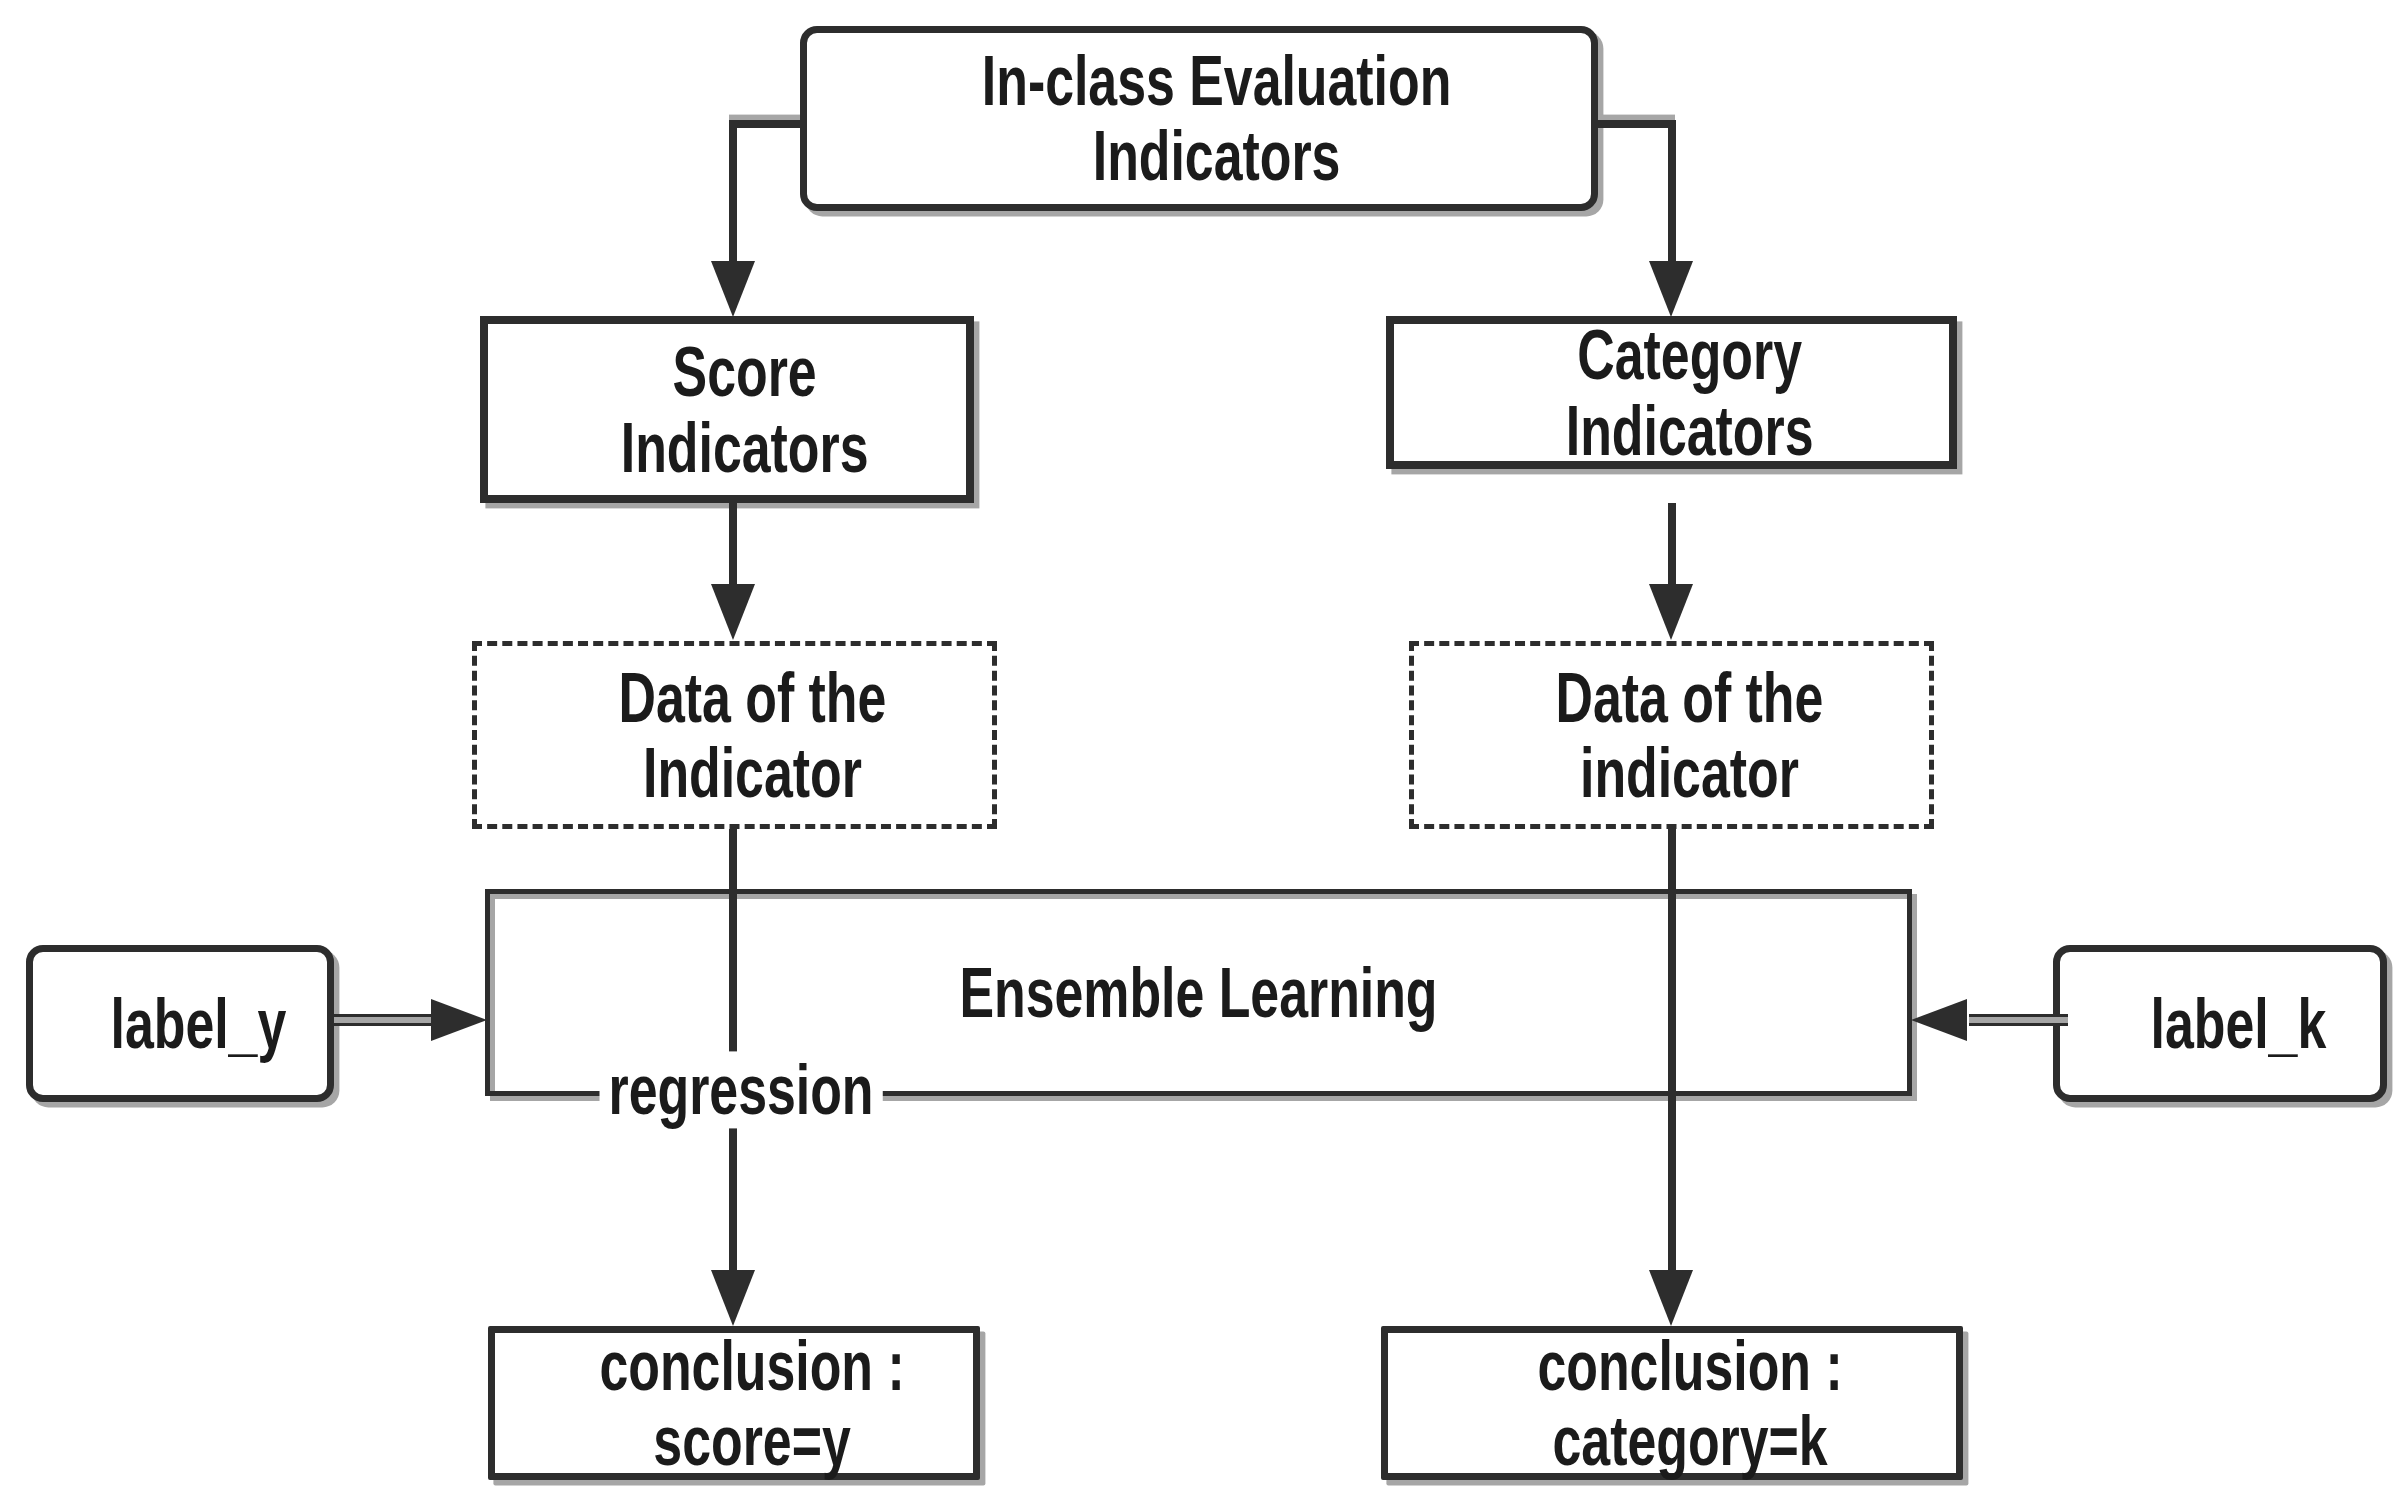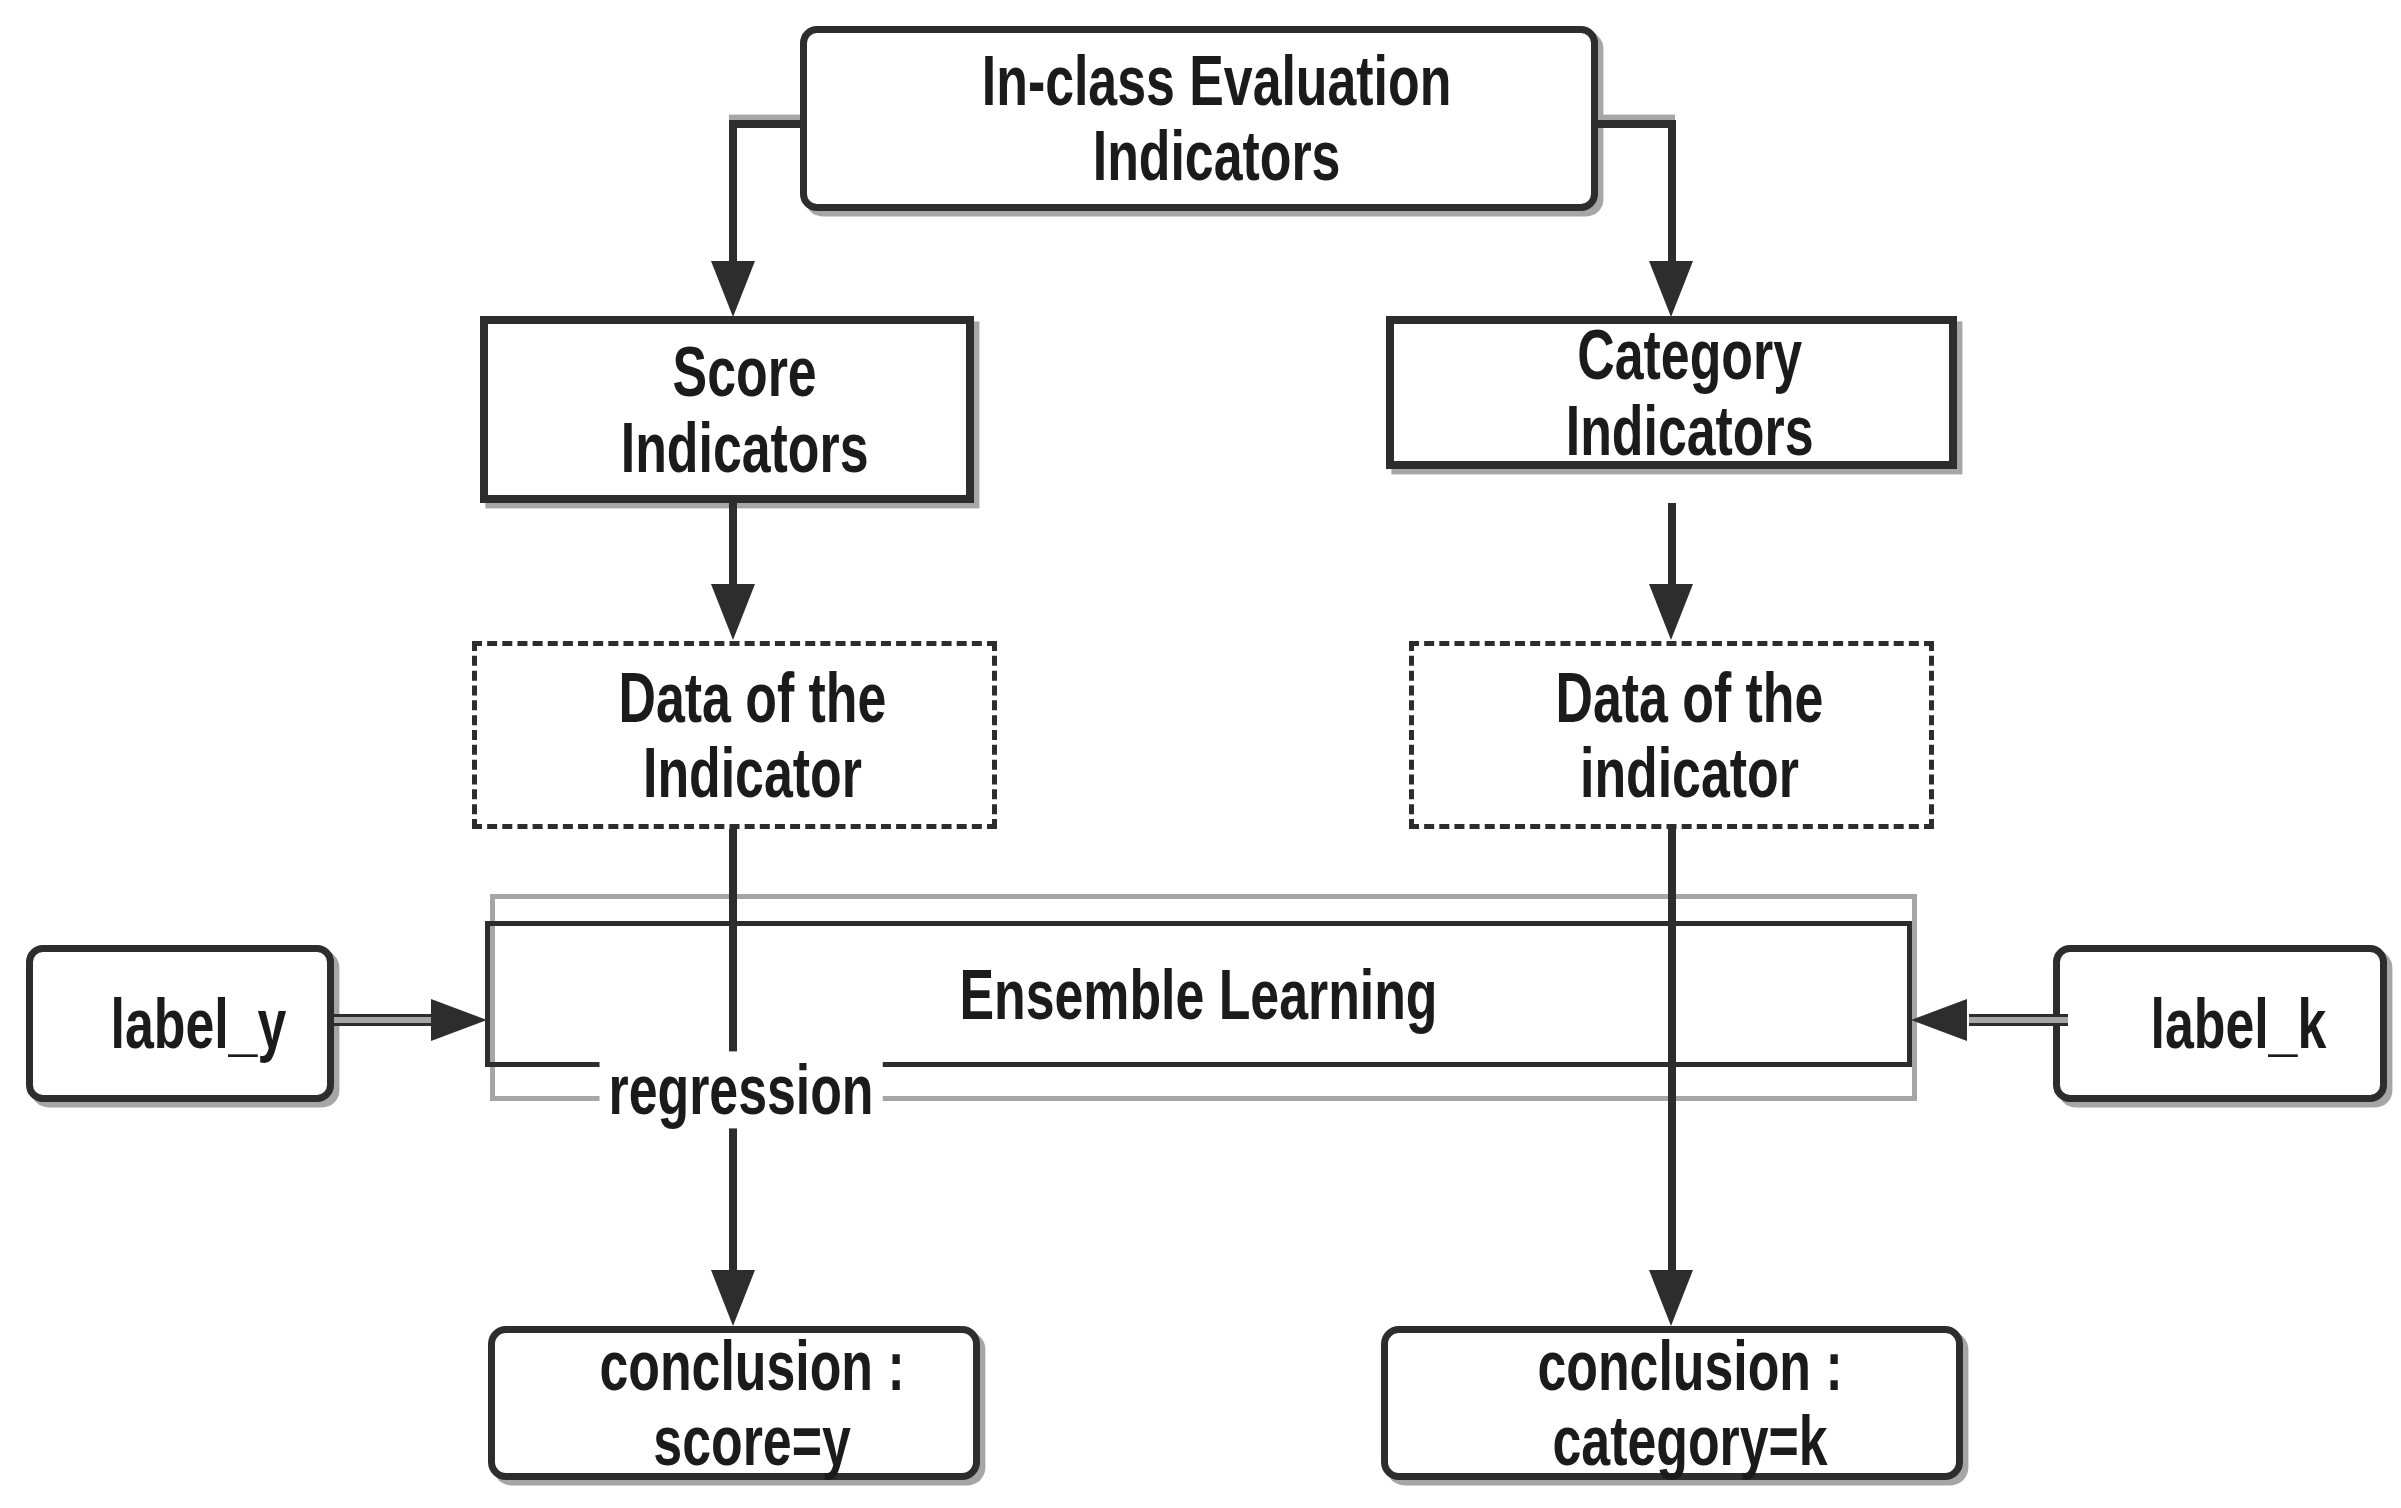--- a/index.html
+++ b/index.html
@@ -31,21 +31,21 @@
   .node .lbl{
     white-space:pre-line;
     font-size:71px;
     line-height:1.06;
     transform:scaleX(0.73);
     transform-origin:center;
   }
   .rounded{border-radius:17px;box-shadow:5.4px 5.4px 0 0 var(--shadow);}
   .rect{border-width:8.5px;box-shadow:5.4px 5.4px 0 0 var(--shadow);}
   .dashed{border:5.4px dashed var(--stroke);background:var(--bg);}
-  .rounded-sm{border-radius:18px;border-width:7.7px;box-shadow:5.4px 5.4px 0 0 var(--shadow);}
+  .rounded-sm{border-radius:2px;border-width:7.7px;box-shadow:5.4px 5.4px 0 0 var(--shadow);}
 
   
   .el-main{
     position:absolute;box-sizing:border-box;
     border:5.4px solid var(--stroke);
     background:transparent;
     display:flex;align-items:center;justify-content:center;
     z-index:3;
   }
   .el-shadow{
@@ -136,21 +136,21 @@
   <div class="node dashed" style="left:472px;top:641px;width:525px;height:188px;">
     <div class="lbl">Data of the
 Indicator</div>
   </div>
 
   <div class="node dashed" style="left:1409px;top:641px;width:525px;height:188px;">
     <div class="lbl">Data of the
 indicator</div>
   </div>
 
-  <div class="el-main" style="left:485px;top:889px;width:1427px;height:146px;margin-top:32px;">
+  <div class="el-main" style="left:485px;top:889px;width:1427px;height:207px;">
     <div class="lbl" style="font-size:71px;line-height:1;white-space:pre-line;transform:scaleX(0.73);">Ensemble Learning</div>
   </div>
 
   <div class="node rounded" style="left:2053px;top:945px;width:334px;height:157px;">
     <div class="lbl">label_k</div>
   </div>
 
   <div class="node rounded" style="left:26px;top:945px;width:308px;height:157px;">
     <div class="lbl">label_y</div>
   </div>

